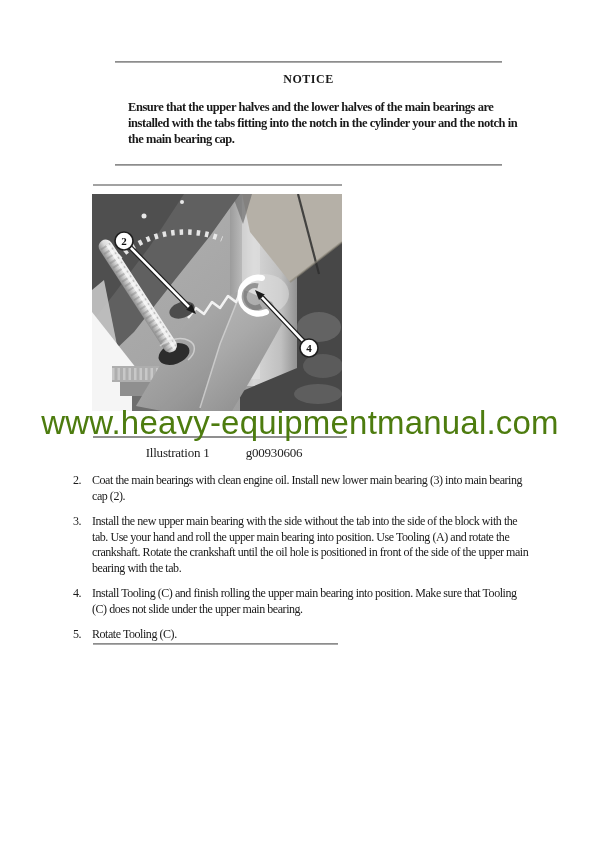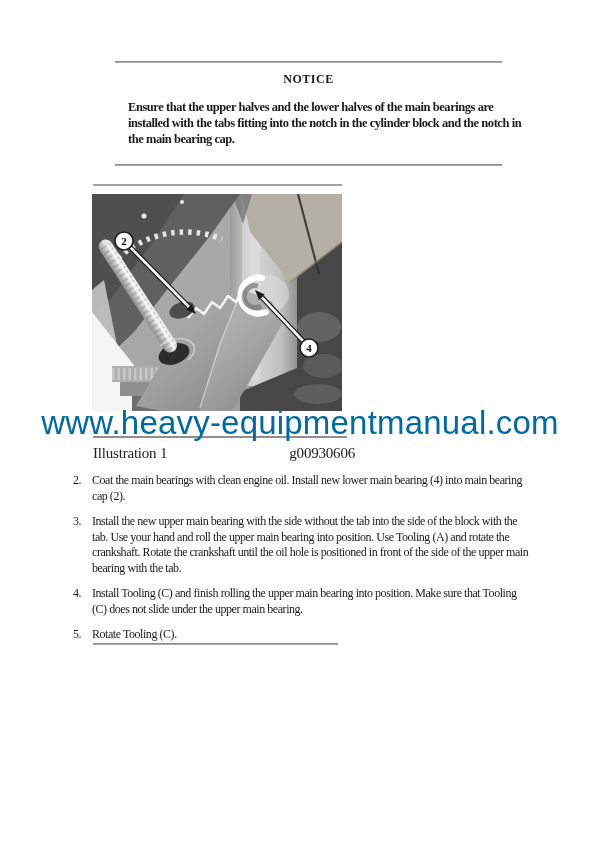--- a/index.html
+++ b/index.html
@@ -27,36 +27,36 @@
   }
   .photo svg{display:block;width:250px;height:217px;}
   .watermark{
     position:absolute;left:0;top:405px;width:600px;text-align:center;
     font-family:"Liberation Sans","DejaVu Sans",sans-serif;
     font-size:33px;line-height:36px;letter-spacing:0.2px;
     color:#f40b0b;z-index:6;white-space:nowrap;
   }
   .caption{
     position:absolute;left:93px;top:445px;width:262px;
-    display:flex;justify-content:space-between;
-    font-size:15px;letter-spacing:-0.2px;color:#222;gap:36px;
+    display:flex;justify-content:center;
+    font-size:13px;letter-spacing:-0.2px;color:#222;gap:36px;
   }
   .steps{position:absolute;left:73px;top:473px;width:457px;}
   .step{display:grid;grid-template-columns:19px 1fr;margin-bottom:10px;}
   .step-num,.step-text{font-size:12px;line-height:15.5px;letter-spacing:-0.45px;}
   .step-text{max-width:446px;}
 </style>
 </head>
 <body>
 
 <div>
 
   <div class="rule rule-notice-top"></div>
   <div class="notice-title">NOTICE</div>
-  <div class="notice-body">Ensure that the upper halves and the lower halves of the main bearings are installed with the tabs fitting into the notch in the cylinder block and the notch in the main bearing cap.</div>
+  <div class="notice-body">Ensure that the upper halves and the lower halves of the main bearings are installed with the tabs fitting into the notch in the cylinder your and the notch in the main bearing cap.</div>
   <div class="rule rule-notice-bottom"></div>
 
   <div class="rule rule-illus-top"></div>
 
   <div class="photo">
     <svg viewBox="0 0 250 217" xmlns="http://www.w3.org/2000/svg">
       <defs>
         <linearGradient id="g-bg" x1="0" y1="0" x2="1" y2="1">
           <stop offset="0" stop-color="#b2b2b2"></stop>
             <stop offset="1" stop-color="#9a9a9a"></stop>
@@ -151,33 +151,33 @@
       <g>
         <line x1="212" y1="148" x2="169.9" y2="103.3" stroke="#1a1a1a" stroke-width="5"></line>
         <line x1="212" y1="148" x2="169.9" y2="103.3" stroke="#ffffff" stroke-width="2.6"></line>
         <polygon points="163,96 172.8,100.5 167,106.1" fill="#1a1a1a"></polygon>
         <circle cx="217" cy="154" r="9" fill="#ffffff" stroke="#1f1f1f" stroke-width="1.6"></circle>
         <text x="217" y="158" text-anchor="middle" font-size="11" font-weight="600" fill="#111" font-family="Liberation Serif, serif">4</text>
       </g>
     </svg>
   </div>
 
-  <div class="watermark" style="color: #0369a1;">www.heavy-equipmentmanual.com</div>
+  <div class="watermark" style="color: #4d7c0f;">www.heavy-equipmentmanual.com</div>
 
   <div class="rule rule-illus-bottom"></div>
 
   <div class="caption">
     <span>Illustration 1</span>
     <span>g00930606</span>
   </div>
 
   <div class="steps">
     <div class="step">
       <span class="step-num">2.</span>
-      <span class="step-text">Coat the main bearings with clean engine oil. Install new lower main bearing (4) into main bearing cap (2).</span>
+      <span class="step-text">Coat the main bearings with clean engine oil. Install new lower main bearing (3) into main bearing cap (2).</span>
     </div>
     <div class="step">
       <span class="step-num">3.</span>
       <span class="step-text">Install the new upper main bearing with the side without the tab into the side of the block with the tab. Use your hand and roll the upper main bearing into position. Use Tooling (A) and rotate the crankshaft. Rotate the crankshaft until the oil hole is positioned in front of the side of the upper main bearing with the tab.</span>
     </div>
     <div class="step">
       <span class="step-num">4.</span>
       <span class="step-text">Install Tooling (C) and finish rolling the upper main bearing into position. Make sure that Tooling (C) does not slide under the upper main bearing.</span>
     </div>
     <div class="step">

